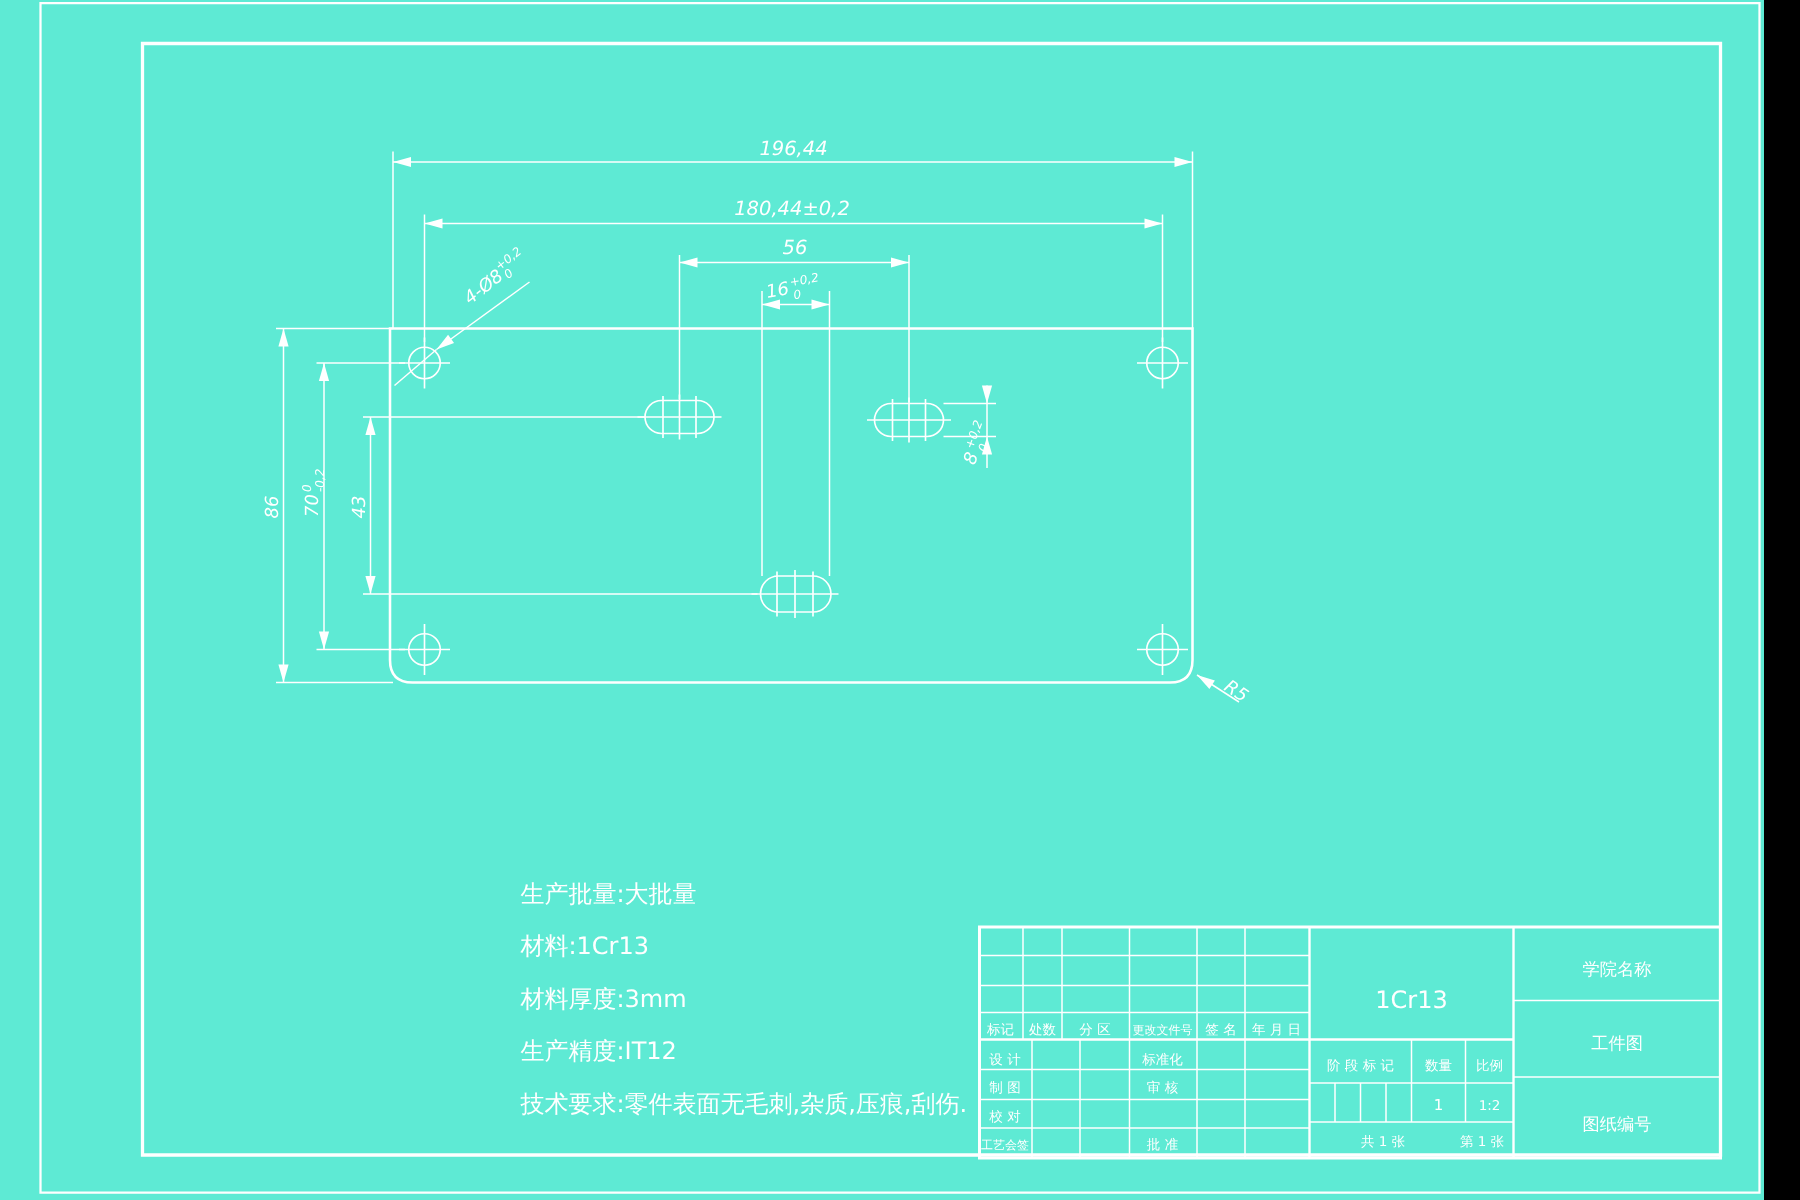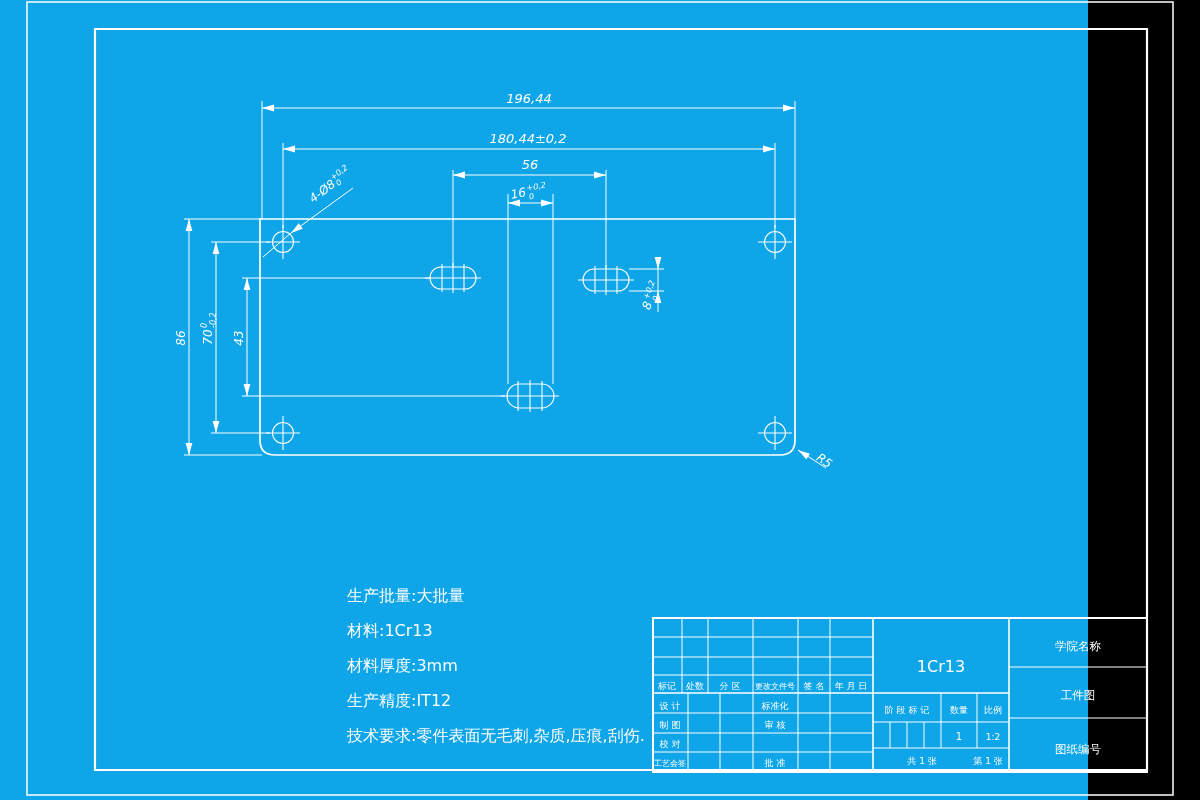--- a/index.html
+++ b/index.html
@@ -1,16 +1,16 @@
 <!DOCTYPE html>
 <html><head>
 <meta charset="utf-8">
 <style>
   html,body{margin:0;padding:0;background:#000;width:1200px;height:800px;overflow:hidden}
-  #sheet{position:relative;width:1088px;height:800px;background:#0ea5e9}
+  #sheet{position:relative;width:1176px;height:800px;background:#5eead4}
   svg{position:absolute;left:0;top:0}
   svg text{fill:#fff}
   .dimtxt{font:italic 12px "DejaVu Sans","Liberation Sans",sans-serif}
   .dimbig{font:italic 13px "DejaVu Sans","Liberation Sans",sans-serif}
   .dimsml{font:italic 8px "DejaVu Sans","Liberation Sans",sans-serif}
   .cjk{font:16px "DejaVu Sans","Liberation Sans",sans-serif}
   .tb9{font:9px "DejaVu Sans","Liberation Sans",sans-serif}
   .tb8{font:8px "DejaVu Sans","Liberation Sans",sans-serif}
   .tb10{font:10px "DejaVu Sans","Liberation Sans",sans-serif}
   .tb11{font:11.5px "DejaVu Sans","Liberation Sans",sans-serif}

